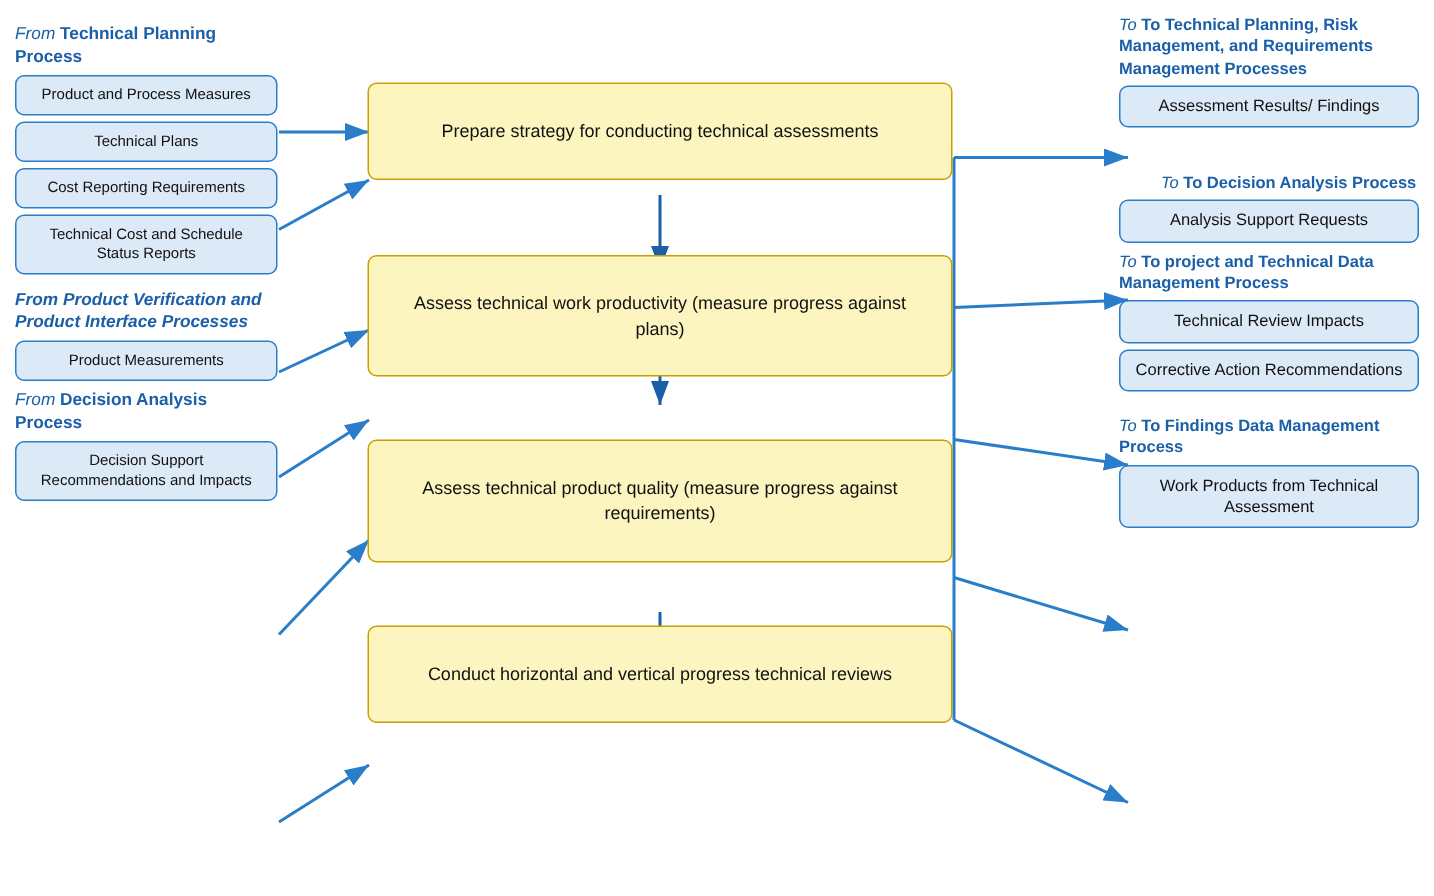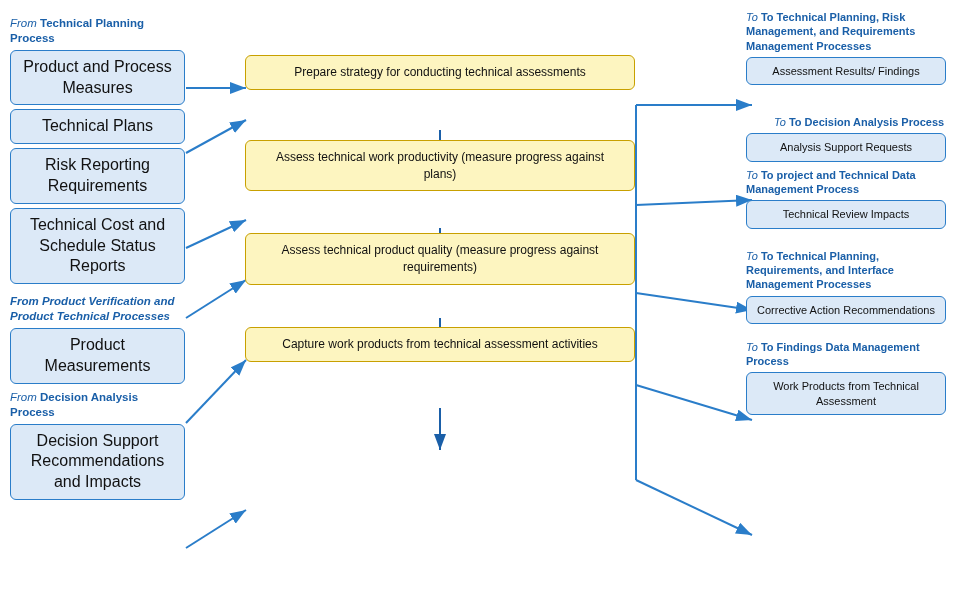--- a/index.html
+++ b/index.html
@@ -40,33 +40,33 @@
     .section-label strong {
       font-style: normal;
       font-weight: bold;
     }
 
     .left-box {
       background: #dce9f7;
       border: 1.5px solid #2a7dc9;
       border-radius: 6px;
       padding: 6px 8px;
-      font-size: 16px;
+      font-size: 10px;
       text-align: center;
       color: #111;
       margin-bottom: 4px;
       position: relative;
       line-height: 1.3;
     }
 
     .center-box {
       background: #fdf5c0;
       border: 1.5px solid #c8a000;
       border-radius: 6px;
-      padding: 8px 16px;
+      padding: 23px 16px;
       font-size: 12px;
       text-align: center;
       color: #111;
       width: 100%;
       line-height: 1.4;
       position: relative;
     }
 
     
     .right-col {
@@ -173,28 +173,28 @@
       <em>From</em><strong> Technical Planning Process</strong>
     </div>
     <div class="left-box">
       <span>Product and Process Measures</span>
     </div>
     <div class="left-box">
       <span>Technical Plans</span>
     </div>
 
     <div class="left-box">
-      <span>Risk Reporting Requirements</span>
+      <span>Cost Reporting Requirements</span>
     </div>
     <div class="left-box">
       <span>Technical Cost and Schedule Status Reports</span>
     </div>
 
     <div class="section-label" style="font-weight:bold; font-style:italic; margin-top:10px;">
-      <span>From Product Verification and Product Technical Processes</span>
+      <span>From Product Verification and Product Interface Processes</span>
     </div>
     <div class="left-box">
       <span>Product Measurements</span>
     </div>
 
     <div class="section-label">
       <em>From</em><strong> Decision Analysis Process</strong>
     </div>
     <div class="left-box">
       <span>Decision Support Recommendations and Impacts</span>
@@ -204,22 +204,22 @@
   <div style="position:absolute; left:245px; top:55px; width:390px; display:flex; flex-direction:column; align-items:center; gap:0;">
     <div class="center-box" style="margin-bottom:50px;">
       <span>Prepare strategy for conducting technical assessments</span>
     </div>
     <div class="center-box" style="margin-bottom:42px;">
       <span>Assess technical work productivity (measure progress against plans)</span>
     </div>
     <div class="center-box" style="margin-bottom:42px;">
       <span>Assess technical product quality (measure progress against requirements)</span>
     </div>
-    <div class="center-box">
-      <span>Capture work products from technical assessment activities</span>
+    <div class="center-box" style="margin-bottom:42px;">
+      <span>Conduct horizontal and vertical progress technical reviews</span>
     </div>
   </div>
 
   <div class="right-col">
 
     <div class="right-label" style="font-weight:normal; margin-top:0;">
       <em>To</em> <strong>To Technical Planning, Risk Management, and Requirements Management Processes</strong>
     </div>
     <div class="right-box">
       <span>Assessment Results/ Findings</span>
@@ -232,23 +232,20 @@
       <span>Analysis Support Requests</span>
     </div>
 
     <div class="right-label" style="">
       <em>To</em> <strong>To project and Technical Data Management Process</strong>
     </div>
     <div class="right-box">
       <span>Technical Review Impacts</span>
     </div>
 
-    <div class="right-label" style="margin-top:20px;">
-      <em>To</em> <strong>To Technical Planning, Requirements, and Interface Management Processes</strong>
-    </div>
     <div class="right-box">
       <span>Corrective Action Recommendations</span>
     </div>
 
     <div class="right-label" style="margin-top:16px;">
       <em>To</em> <strong>To Findings Data Management Process</strong>
     </div>
     <div class="right-box">
       <span>Work Products from Technical Assessment</span>
     </div>

